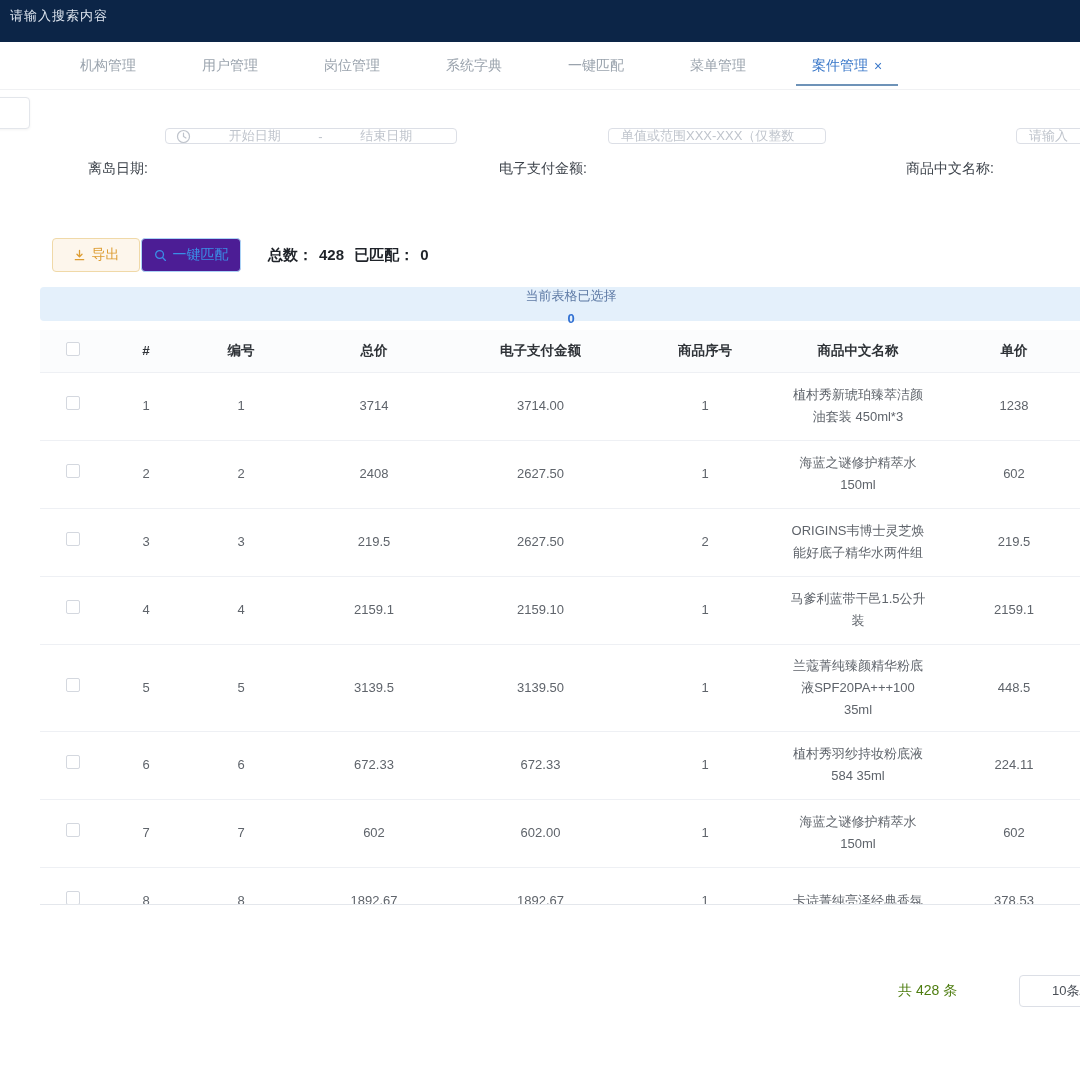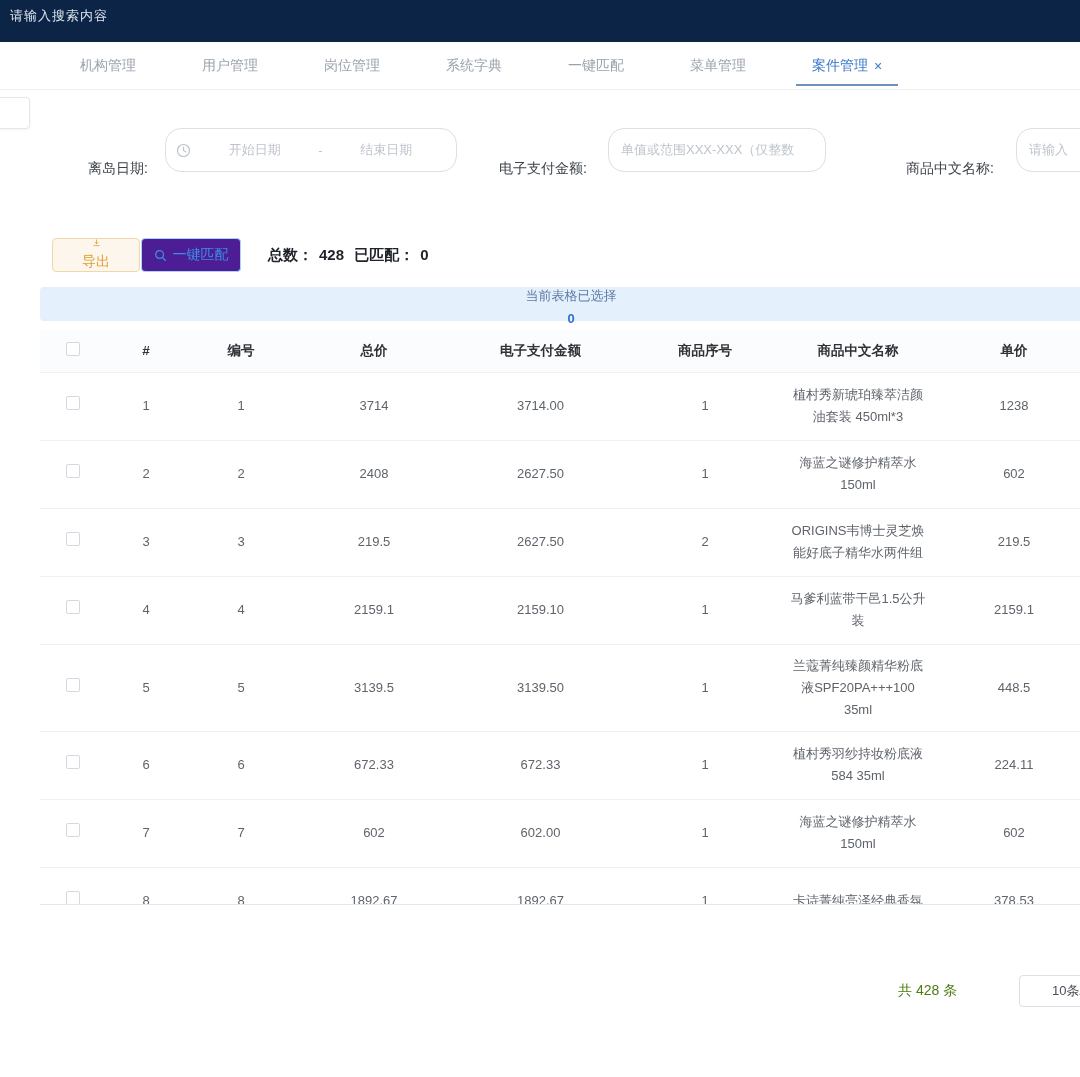--- a/index.html
+++ b/index.html
@@ -22,34 +22,34 @@
 
   
   .edge-box { position:absolute; left:-14px; top:97px; width:44px; height:32px; background:#fff;
     border:1px solid #e3e6eb; border-radius:4px; box-shadow:0 1px 3px rgba(0,0,0,.05); }
 
   
   .filter-label { position:absolute; top:135px; font-size:14px; color:#3d434b;margin-top:25px; }
   .lbl-date { left:88px; }
   .lbl-amount { left:499px; }
   .lbl-pname { left:906px; }
-  .inp { position:absolute; top:128px; height:44px; background:#fff; border:1px solid #dcdfe6;
-    border-radius:16px; display:flex; align-items:center; }
+  .inp { position:absolute; top:128px; height:16px; background:#fff; border:1px solid #dcdfe6;
+    border-radius:4px; display:flex; align-items:center; }
   .inp-date { left:165px; width:292px; padding:0 10px; gap:4px; }
   .inp-amount { left:608px; width:218px; padding:0 12px; }
   .inp-pname { left:1016px; width:150px; padding:0 12px; }
   .ph { color:#bfc4cc; font-size:13px; }
   .inp-date .ph { flex:1; text-align:center; }
   .inp-date .sep { color:#bfc4cc; font-size:13px; }
   .clock { width:15px; height:15px; flex:none; }
 
   
   .btn { position:absolute; top:238px; height:34px; border-radius:4px; display:flex;
     align-items:center; justify-content:center; gap:6px; font-size:14px; cursor:pointer; }
-  .btn-export { left:52px; width:88px; background:#fdf6ec; border:1px solid #f0d9a8; color:#dd9d33;flex-direction:column; }
+  .btn-export { left:52px; width:88px; background:#fdf6ec; border:1px solid #f0d9a8; color:#dd9d33; }
   .btn-match { left:141px; width:100px; background:#4c1d95; border:1px solid #abd3f6; color:#3a8ee6; }
   .stats { position:absolute; left:268px; top:246px; font-size:15px; font-weight:bold; color:#1f2329; }
   .stats span { margin-right:6px; }
 
   
   .selbar { position:absolute; left:40px; top:287px; width:1040px; height:34px; background:#e4f0fb;
     border-radius:4px 0 0 4px; display:flex; align-items:center; padding-left:22px; gap:6px; font-size:13px;flex-direction:column; }
   .selbar .txt { color:#5f7ba6; }
   .selbar .cnt { color:#2f6fd2; font-weight:bold; }
   .selbar .clear { color:#3a78c9; cursor:pointer; margin-left:8px; }

